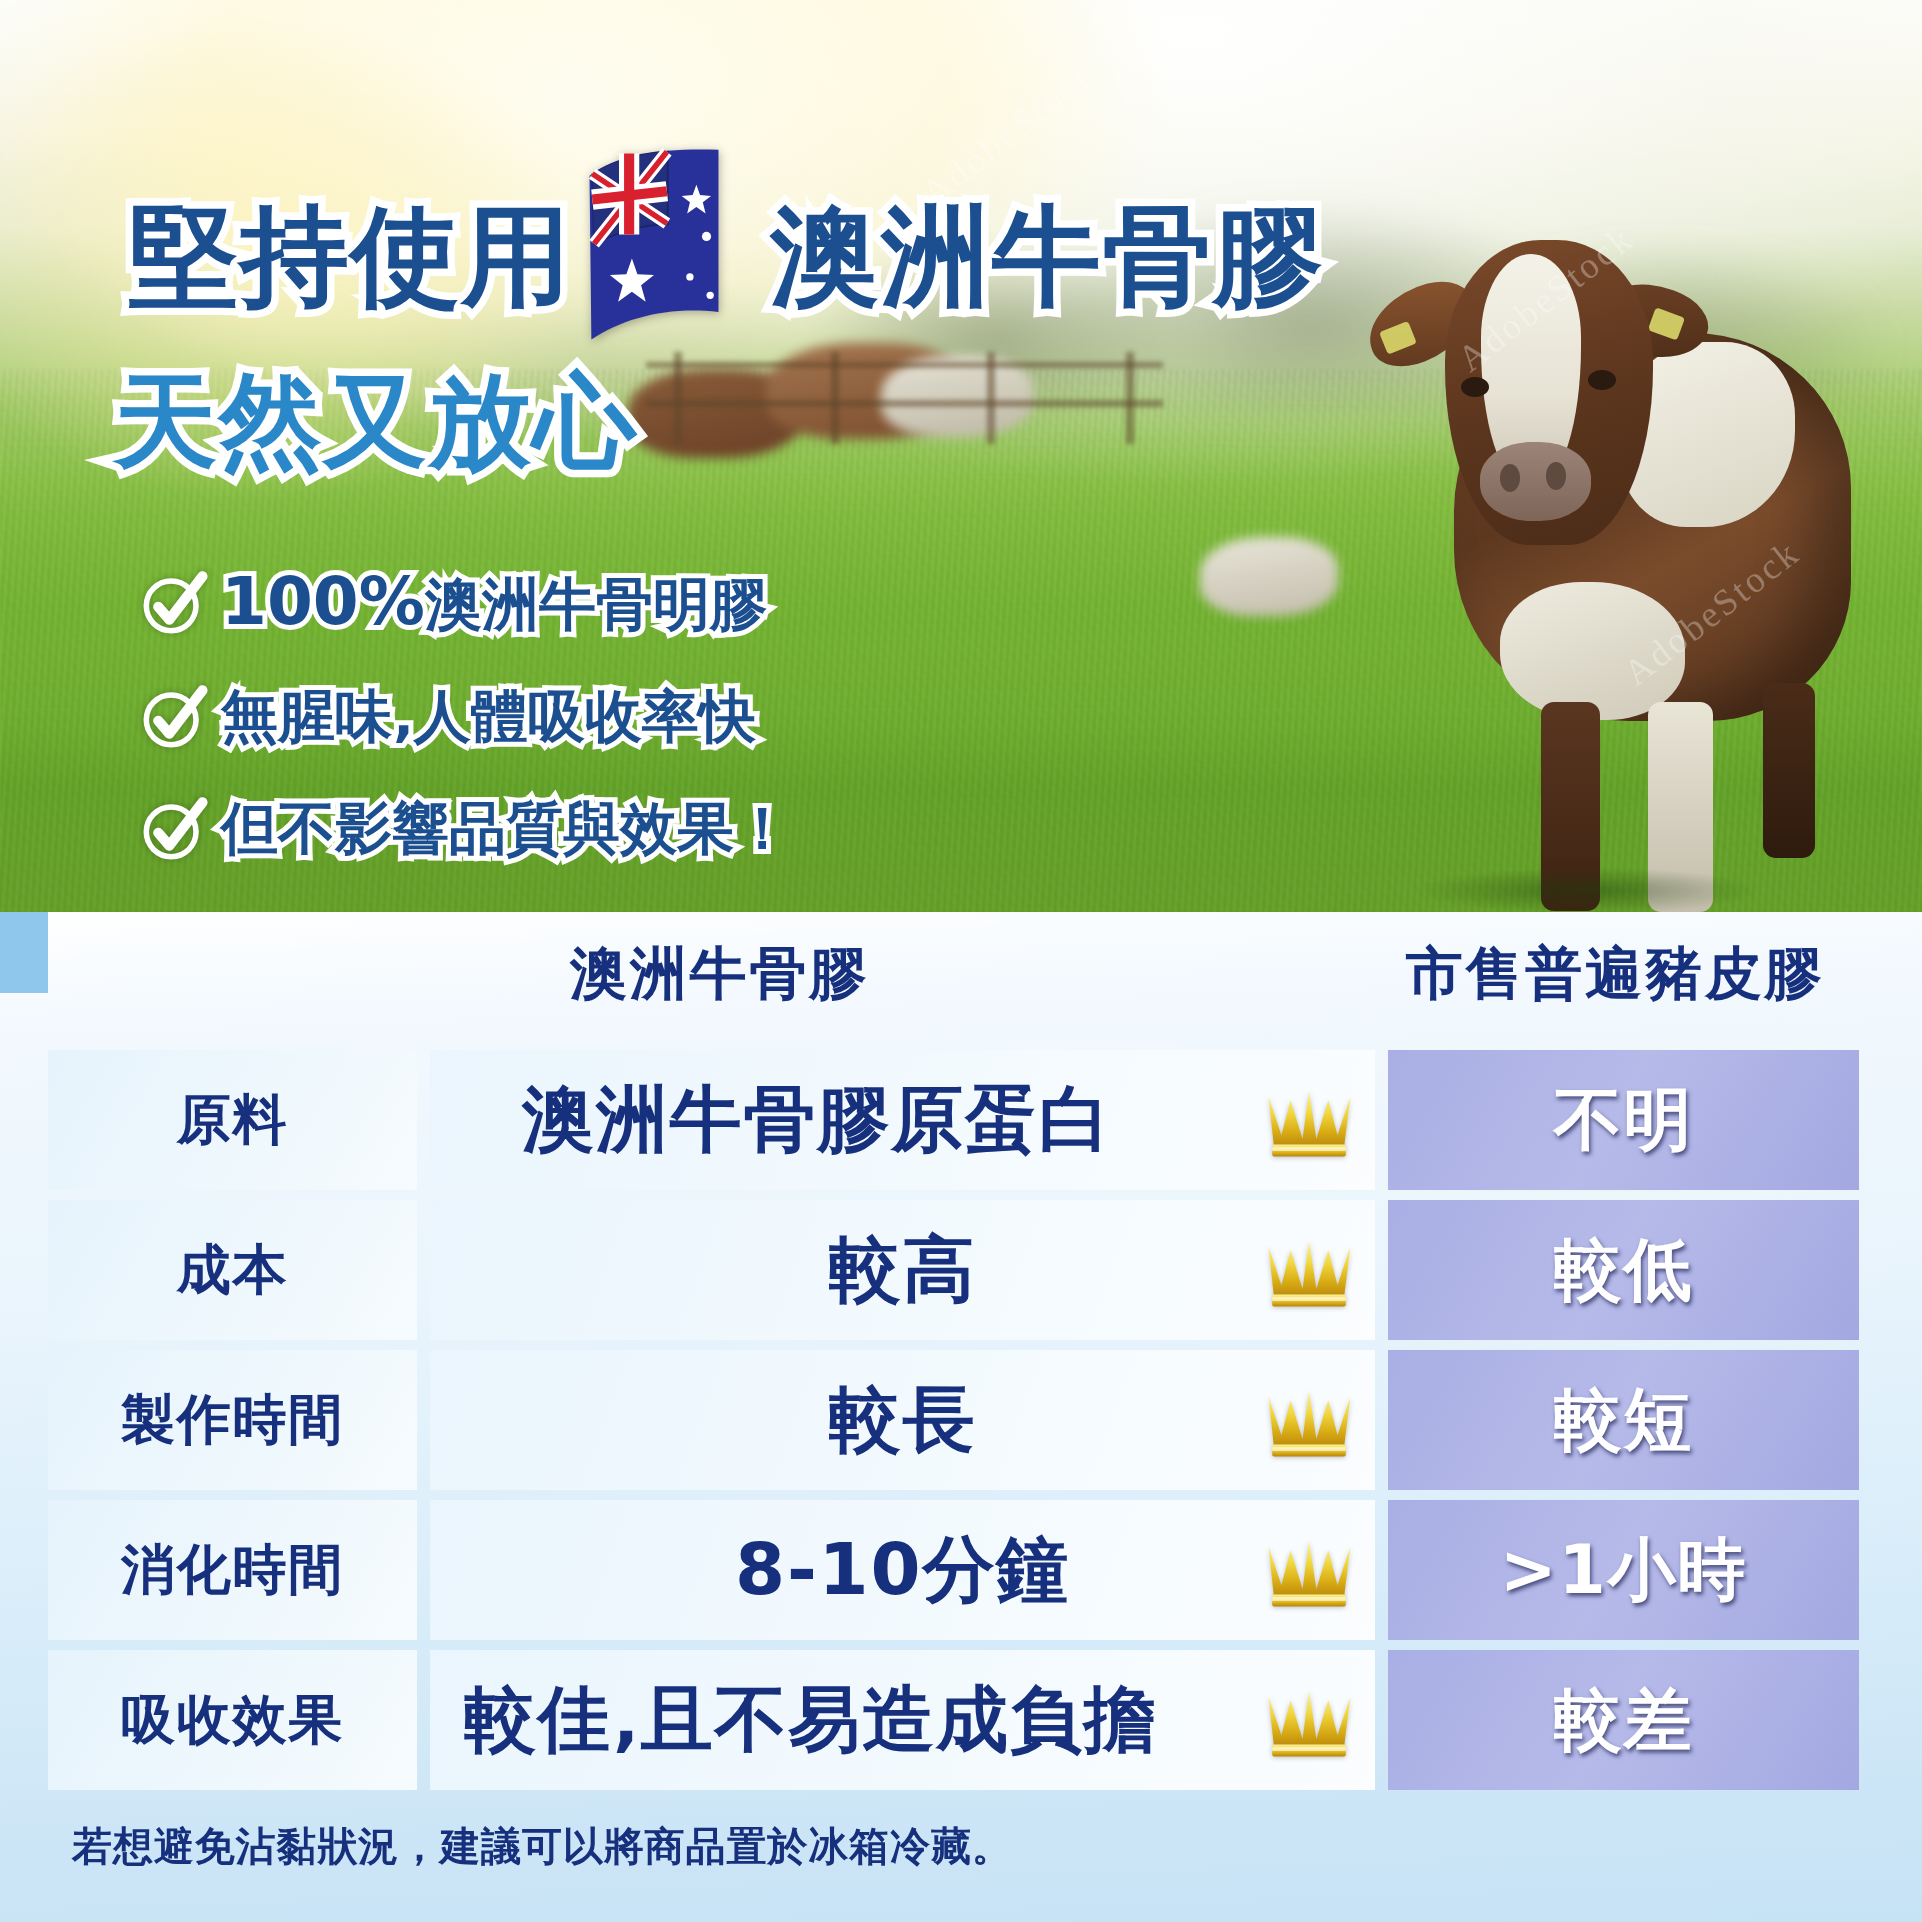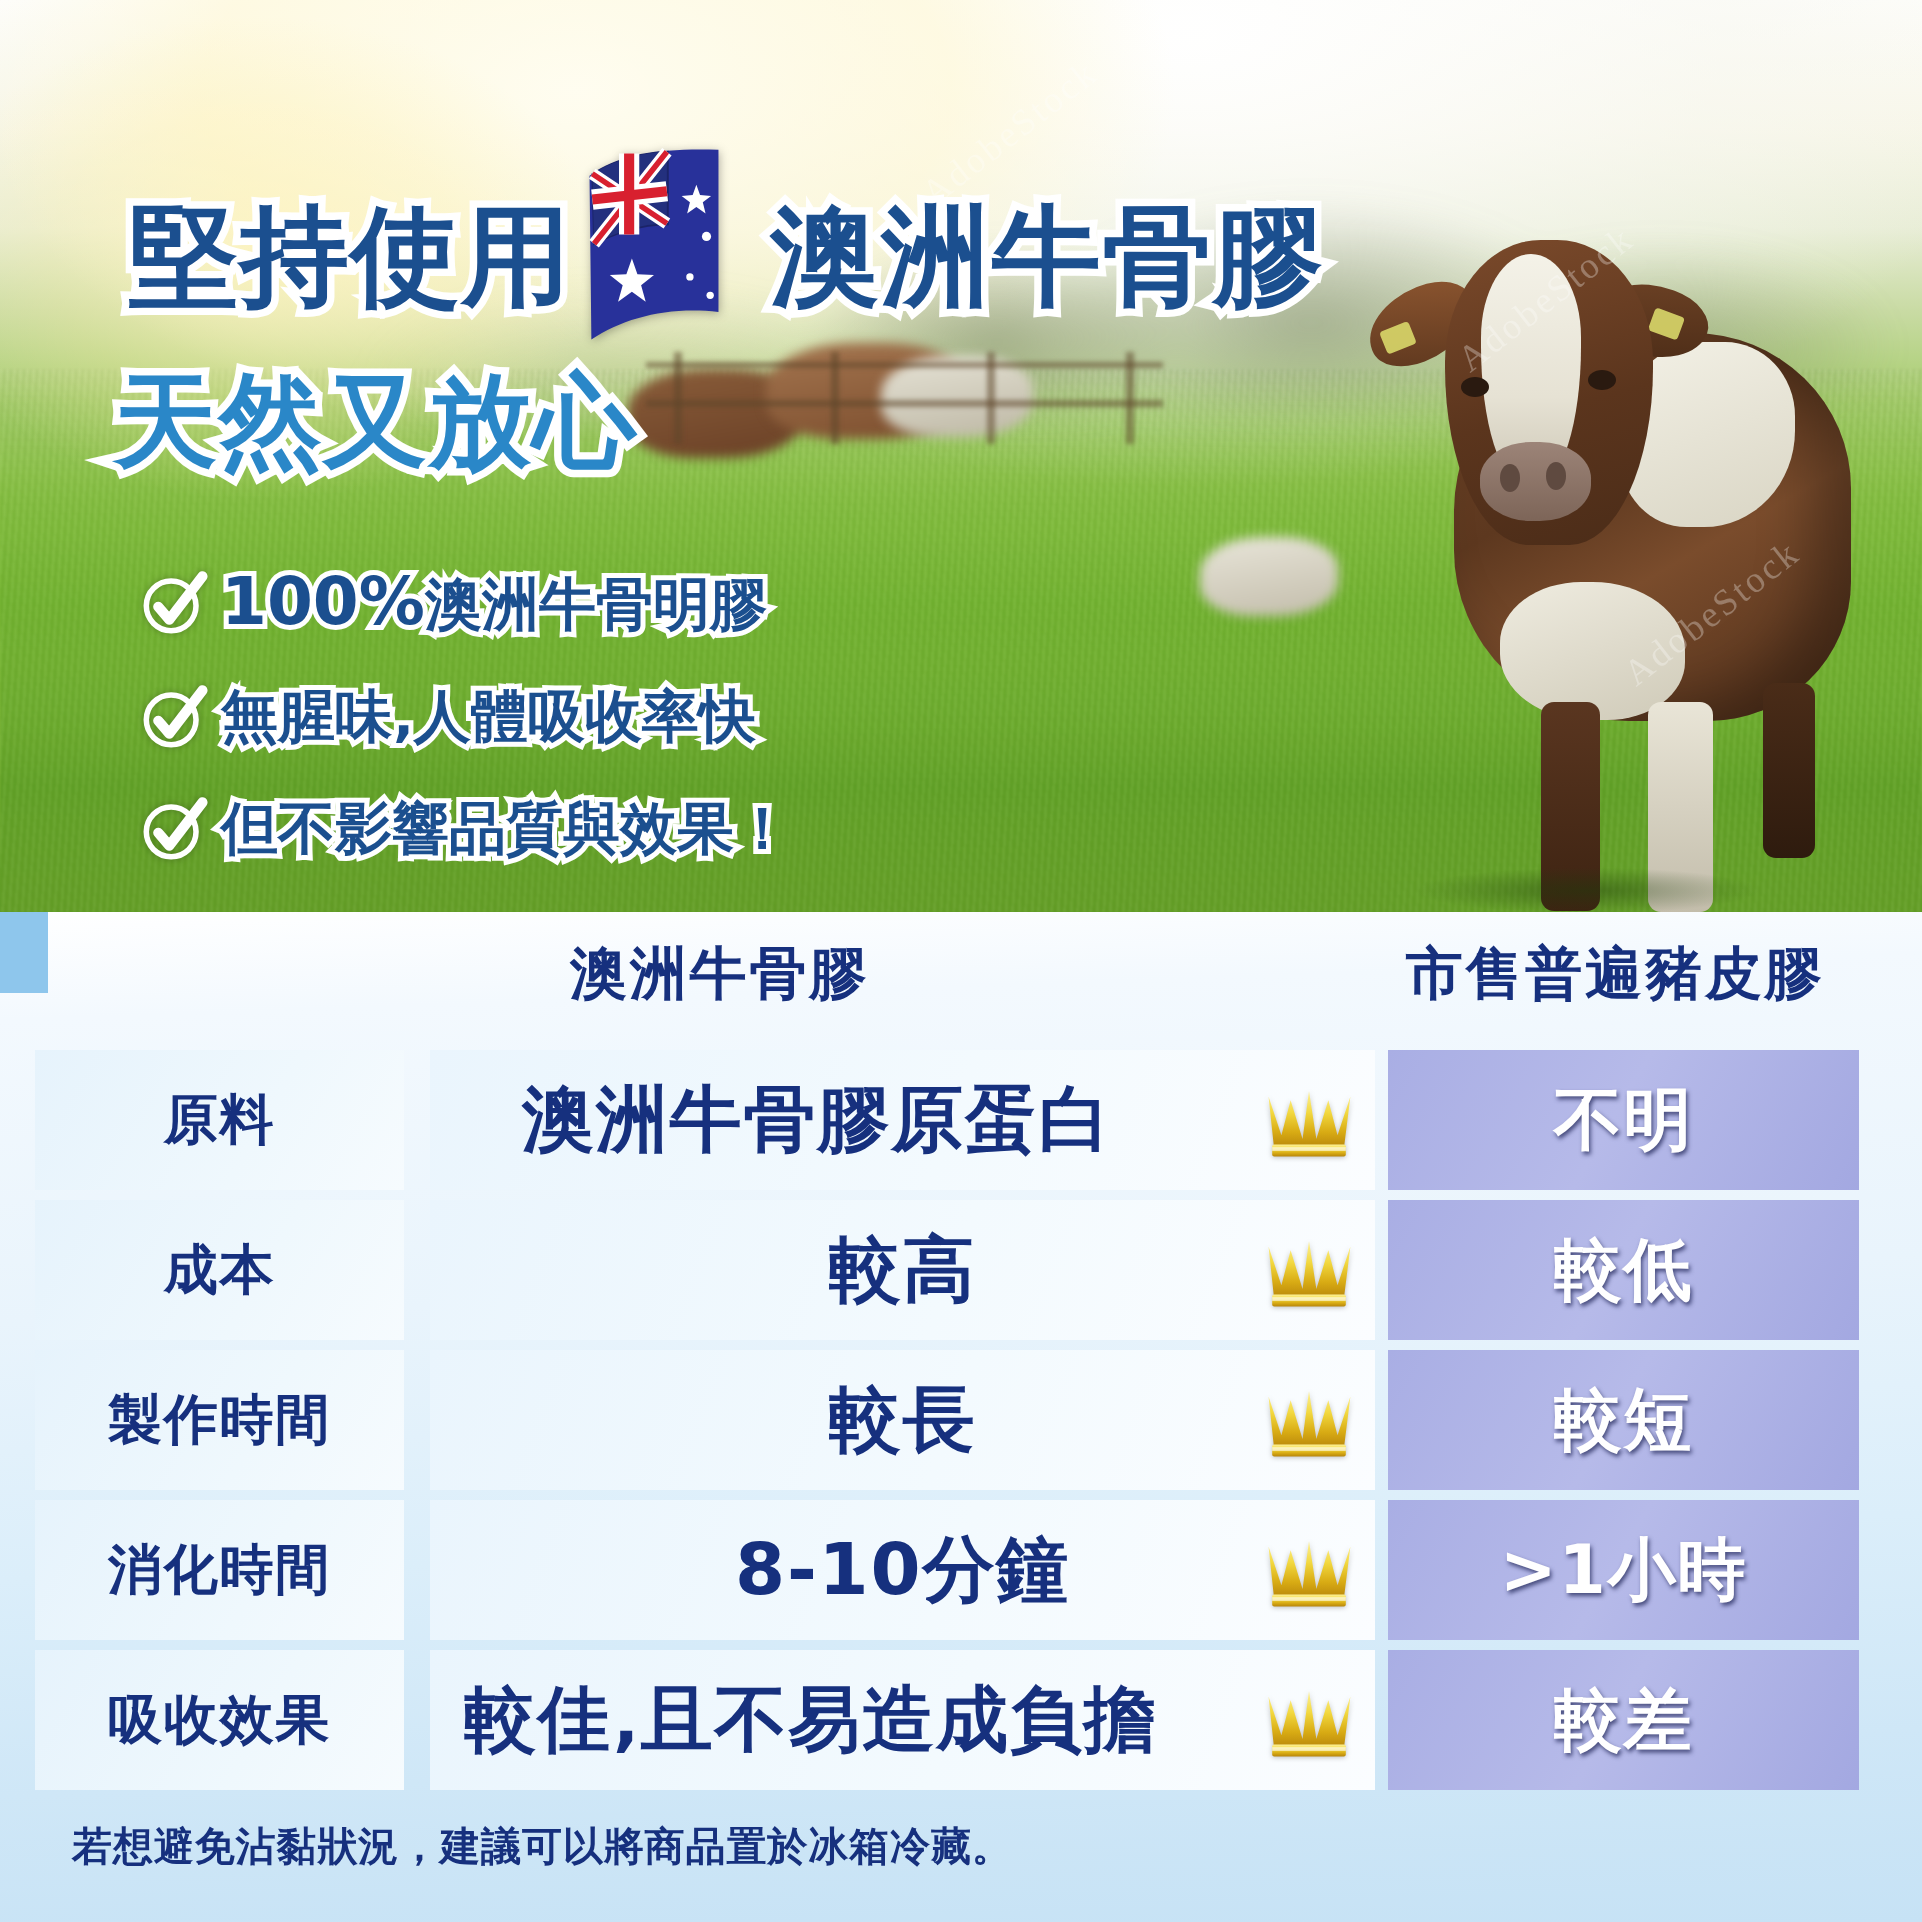--- a/index.html
+++ b/index.html
@@ -149,21 +149,21 @@
   
   #tbody { position:absolute; left:0; top:138px; width:1922px; }
   .row { position:relative; height:140px; margin-bottom:10px; }
   .cell {
     position:absolute; top:0; height:140px;
     display:flex; align-items:center; justify-content:center;
     font-family:"DejaVu Sans","Liberation Sans",sans-serif;
     font-weight:bold; letter-spacing:1.8px; white-space:nowrap;
   }
   .c-label {
-    left:35px; width:369px;
+    left:48px; width:369px;
     background:linear-gradient(120deg,#e6f3fc 0%, #eff8fd 60%, #f6fbfe 100%);
     font-size:54px; color:#16307e;
   }
   .c-ours {
     left:430px; width:945px;
     background:linear-gradient(110deg,#eaf5fd 0%, #f3fafe 55%, #fbfdff 100%);
     font-size:72px; color:#16307e;
     justify-content:flex-start; padding-left:92px;
   }
   .c-theirs {

